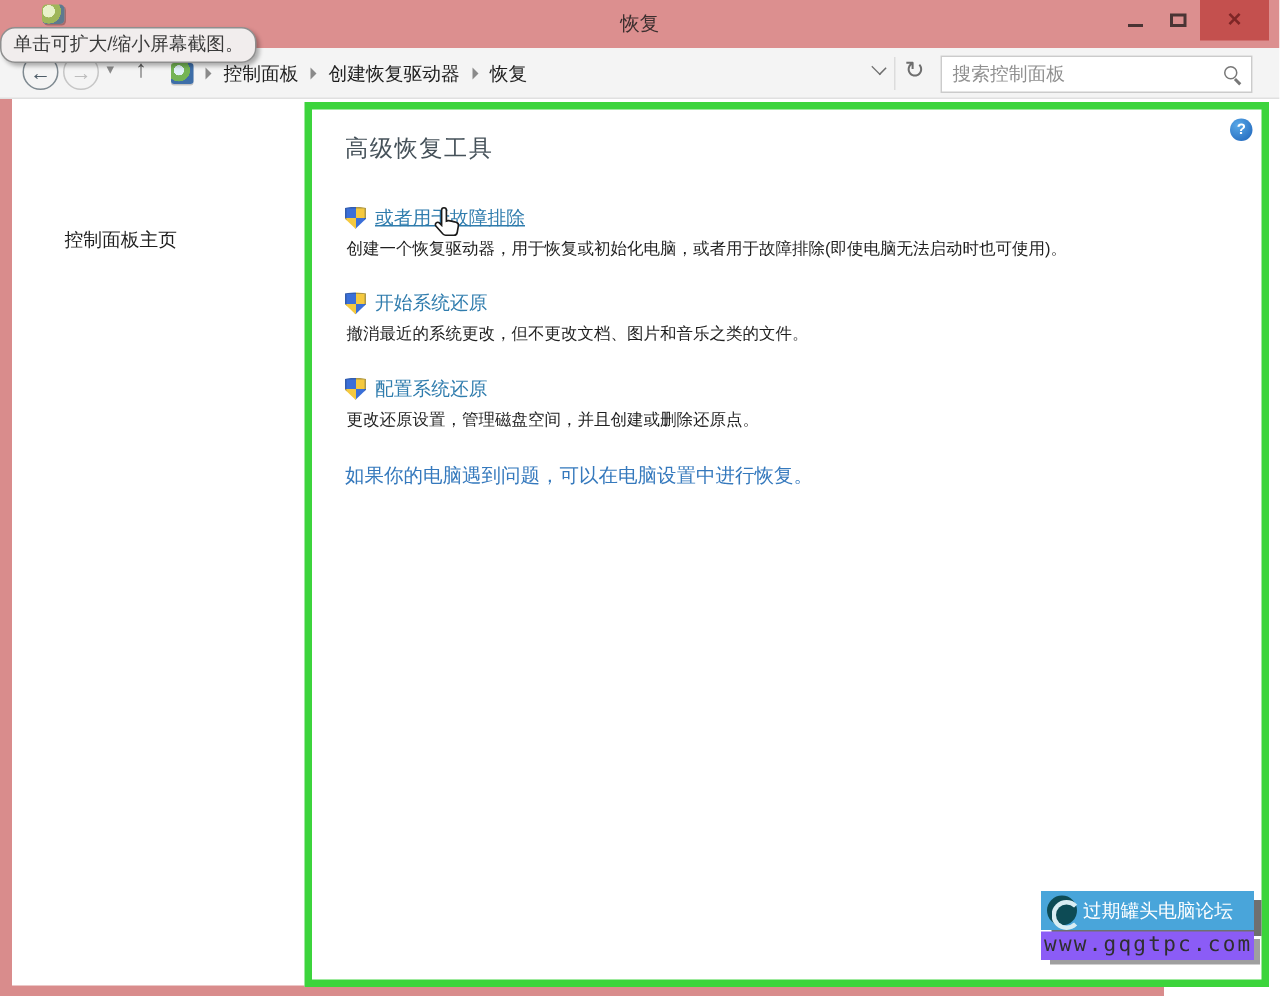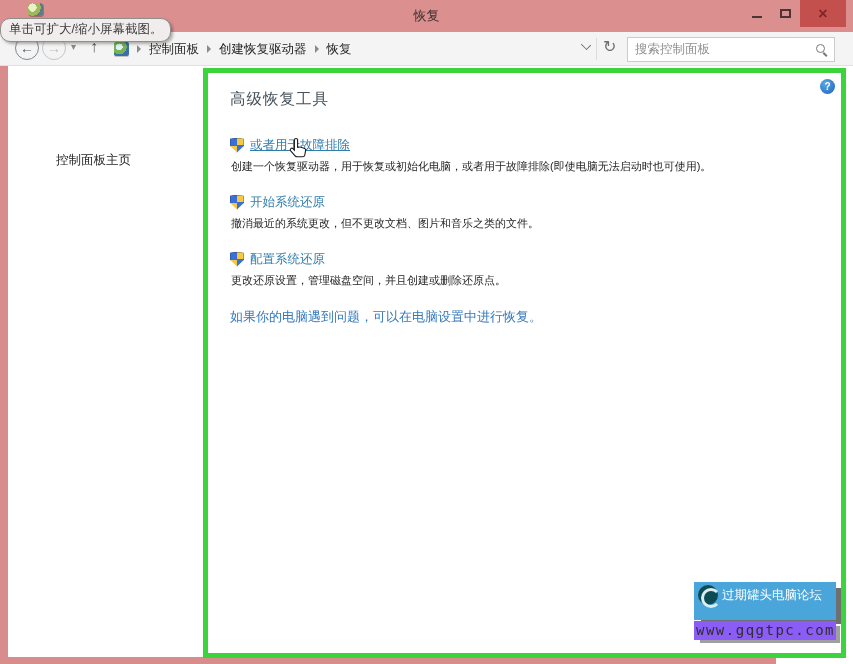--- a/index.html
+++ b/index.html
@@ -58,21 +58,21 @@
   .searchbox input { position:absolute; left:7px; top:1px; width:170px; height:21px; border:none; outline:none;
                font-size:12.5px; color:#555; background:transparent; font-family:Liberation Mono, monospace; }
   .searchbox input::placeholder { color:#8f8f8f; opacity:1; }
   .mag { position:absolute; right:9px; top:6px; width:9px; height:9px; border:1.5px solid #777; border-radius:50%; }
   .mag::after { content:""; position:absolute; left:7px; top:7px; width:5px; height:1.5px; background:#777;
                transform:rotate(45deg); transform-origin:0 0; }
 
   
   .main { position:absolute; top:66px; left:8px; width:838px; height:591px; background:#ffffff; }
 
-  .side-home { position:absolute; left:48px; top:86px; font-size:12.5px; color:#1e1e1e; cursor:pointer; }
+  .side-home { position:absolute; left:35px; top:86px; font-size:12.5px; color:#1e1e1e; cursor:pointer; }
   .side-seealso { position:absolute; left:37px; top:597px; font-size:12px; color:#9b9b9b; }
 
   
   .greenbox { position:absolute; left:203px; top:68px; width:643px; height:590px;
               border:5px solid #3cd43c; background:#ffffff; }
   .gb-inner { position:relative; width:100%; height:100%; padding:16px 24px 0 22px; }
 
   .help { position:absolute; top:6px; right:6px; width:15px; height:15px; border-radius:50%;
           background:radial-gradient(circle at 35% 30%, #58a8e8, #1d62b8); color:#fff;
           font-size:10px; font-weight:bold; display:flex; align-items:center; justify-content:center; cursor:pointer; }
@@ -90,21 +90,21 @@
   .task-desc { font-size:11px; color:#1f1f1f; margin:3px 0 0 1px; line-height:18px; }
   .gap-lg { height:7px; }
 
   .footer-link { margin-top:19px; font-size:13px; color:#3579bd; cursor:pointer; }
 
   
   .cursor { position:absolute; left:288px; top:137px; z-index:50; }
 
   
   .watermark { position:absolute; right:5px; bottom:13px; width:142px; }
-  .wm-badge { display:flex; align-items:center; gap:4px; background:#49a5da; padding:3px 6px 15px 4px;
+  .wm-badge { display:flex; align-items:center; gap:4px; background:#49a5da; padding:3px 6px 3px 4px;
               box-shadow:6px 5px 0 -1px #6f6f6f; }
   .wm-logo { width:20px; height:20px; border-radius:50%; background:#0d4b55; position:relative; flex:0 0 20px; }
   .wm-logo::before { content:""; position:absolute; left:3px; top:3px; width:14px; height:14px; border-radius:50%;
               border:3px solid #d9edf3; border-right-color:transparent; }
   .wm-name { color:#ffffff; font-size:12.5px; white-space:nowrap; }
   .wm-url { margin-top:1px; background:#8b5cf6; color:#2f2f2f; font-size:14px; letter-spacing:1.5px;
             padding:1px 4px 2px 2px; box-shadow:5px 4px 0 -1px #9f9f9f;
             font-family:"DejaVu Sans Mono","Liberation Mono",monospace; }
 </style>
 </head>

